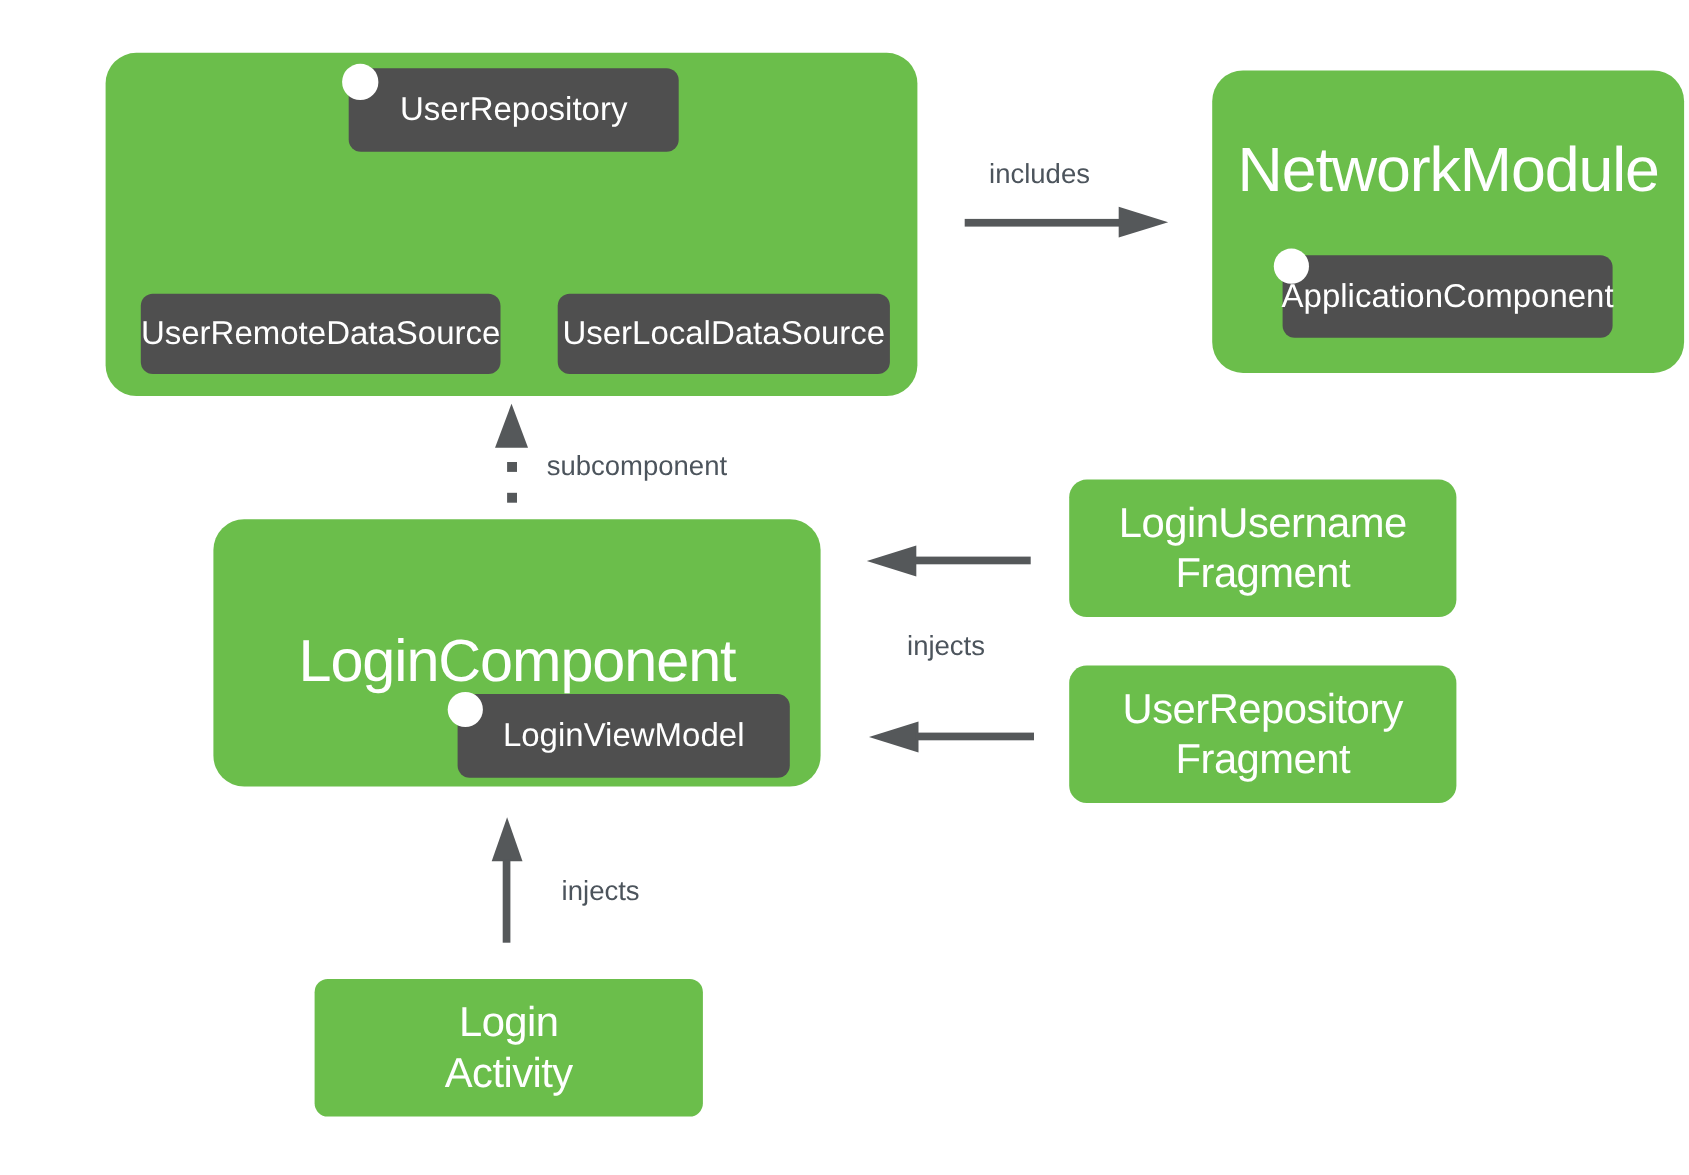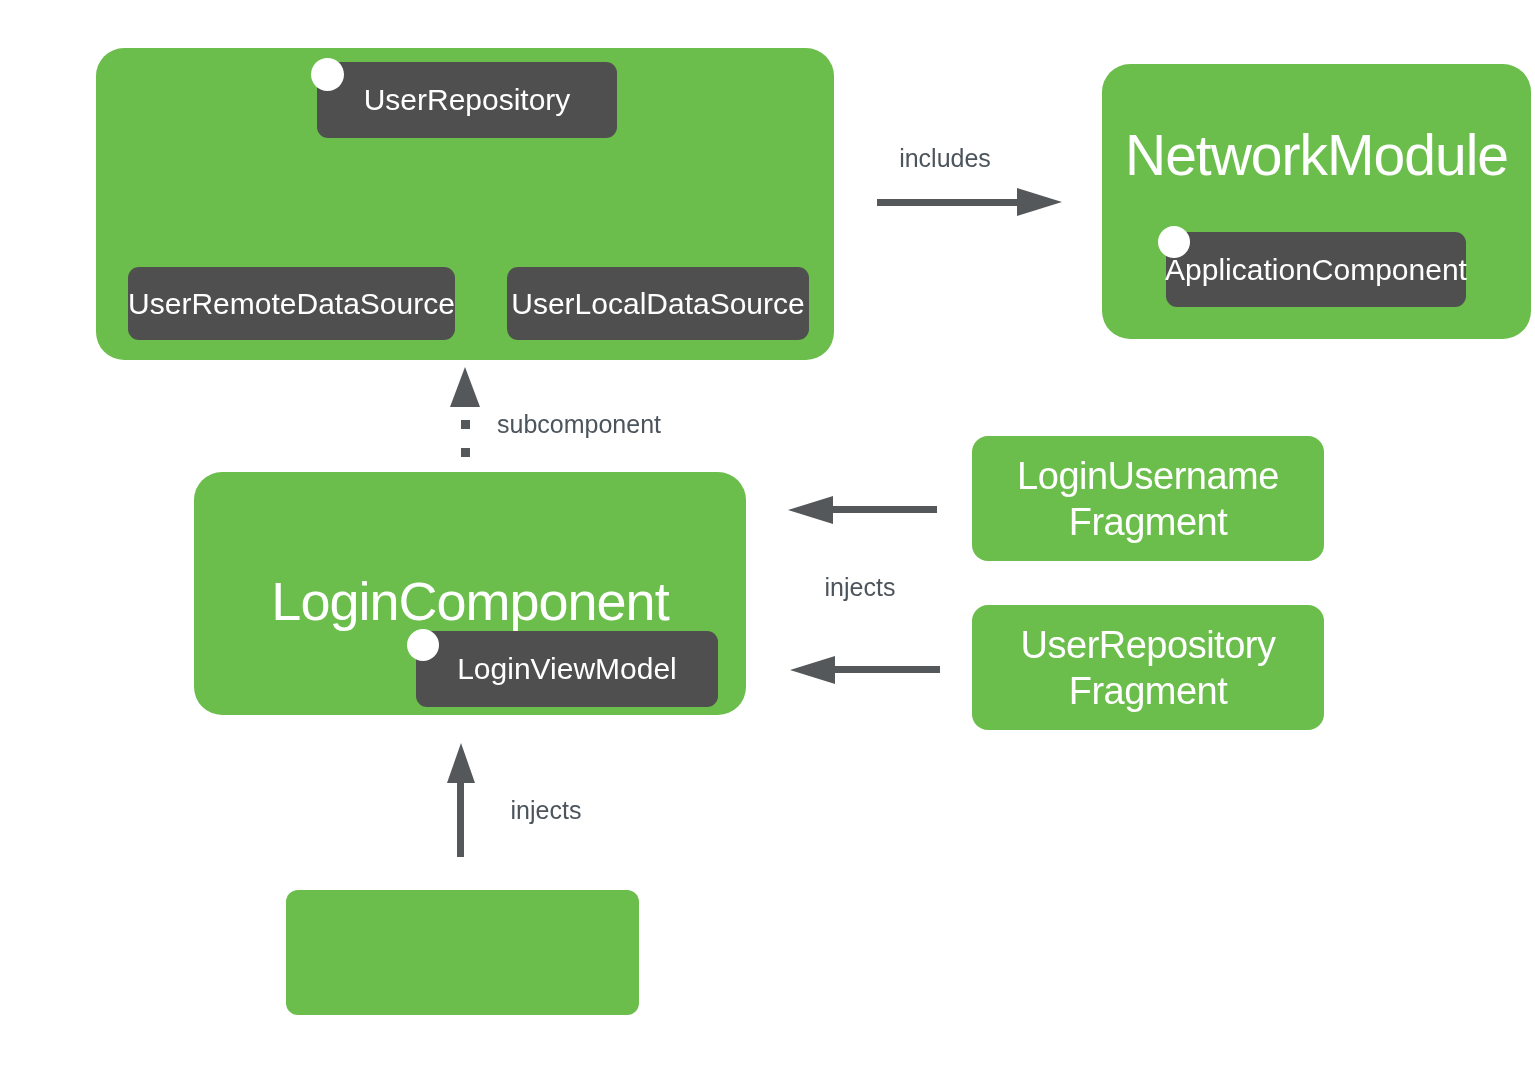--- a/index.html
+++ b/index.html
@@ -128,14 +128,18 @@
     <span>Fragment</span>
   </div>
   <div class="head left" style="left:746px;top:656px;"></div>
   <div class="hline" style="left:788px;top:666px;width:108px;height:7px;"></div>
 
   <div class="head up" style="left:403px;top:743px;border-left-width:14px;border-right-width:14px;"></div>
   <div class="vline" style="left:413px;top:781px;width:7px;height:76px;"></div>
   <div class="edge-label" style="left:452px;top:790px;width:100px;height:40px;">injects</div>
 
   <div class="box" style="left:242px;top:890px;width:353px;height:125px;border-radius:12px;"></div>
+  <div class="twoline" style="left:242px;top:890px;width:353px;height:125px;">
+    <span>Login</span>
+    <span>Activity</span>
+  </div>
 
 </div>
 
 </body></html>

